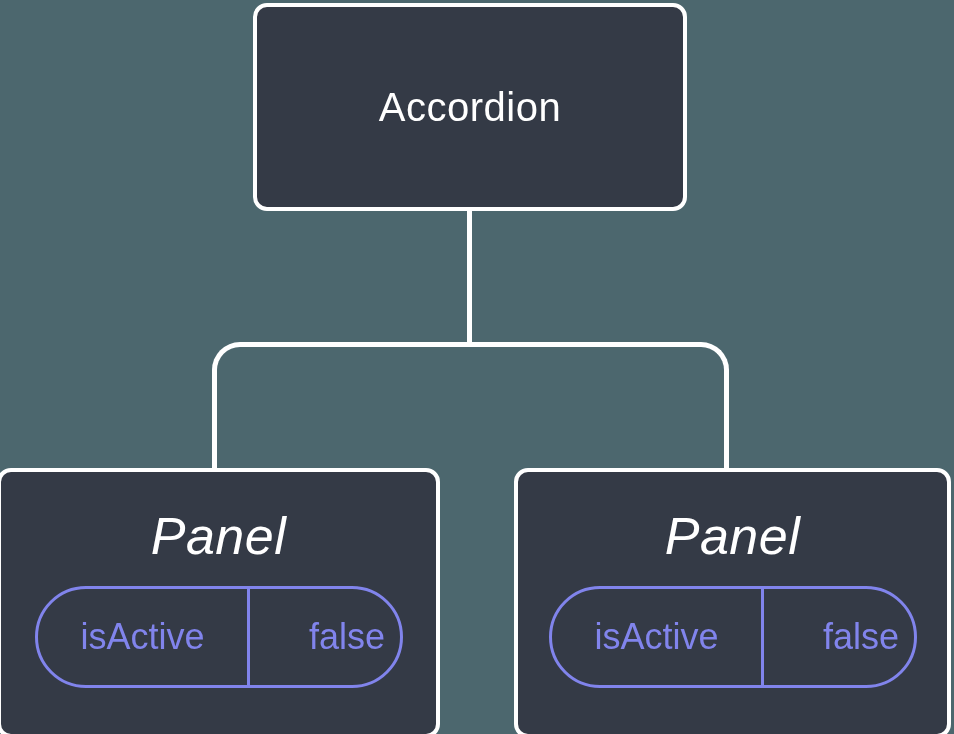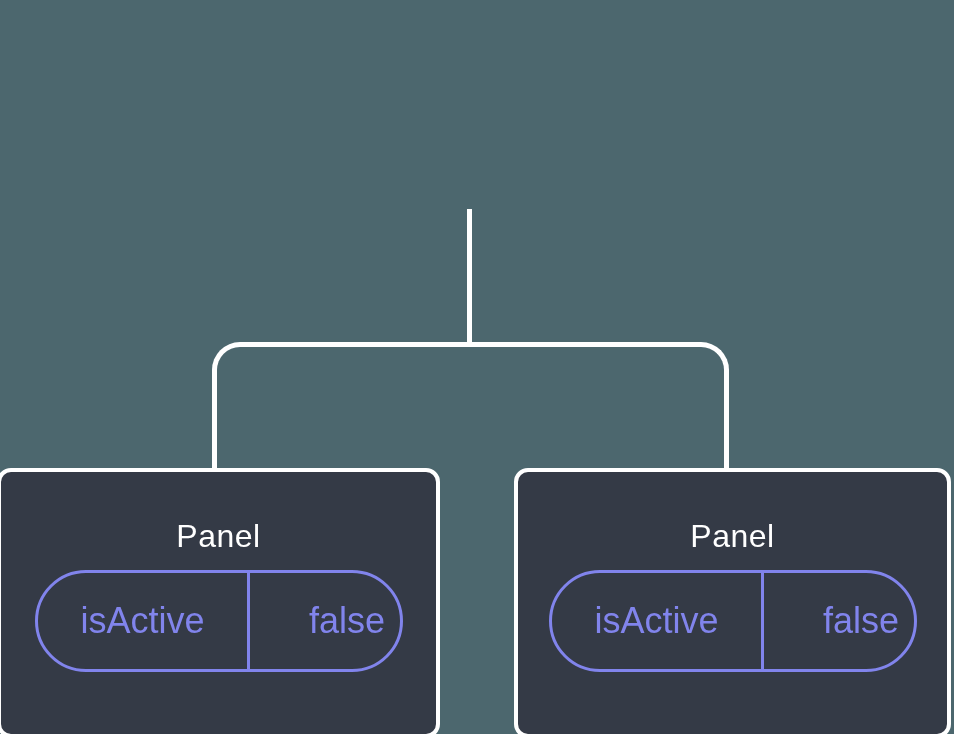--- a/index.html
+++ b/index.html
@@ -46,28 +46,29 @@
     flex-direction: column;
     align-items: center;
   }
   .node-panel-left  { left: -3px; }
   .node-panel-right { left: 514px; width: 437px; }
   .panel-title {
     margin-top: 40px;
     height: 48px;
     line-height: 48px;
     color: var(--node-text, #ffffff);
-    font-size: 32px;
+    font-size: 52px;
     font-weight: 500;
     letter-spacing: 0.5px;
+    font-style: italic;
   }
   
   .state-pill {
     box-sizing: border-box;
-    margin-top: 10px;
+    margin-top: 26px;
     width: 368px;
     height: 102px;
     border: 3px solid var(--accent, #8184ec);
     border-radius: 60px;
     display: flex;
     overflow: hidden;
   }
   .pill-cell {
     display: flex;
     align-items: center;
@@ -103,20 +104,23 @@
     border-bottom: none;
     border-radius: 28px 28px 0 0;
     background: transparent;
   }
 </style>
 </head>
 <body>
 
 <div class="stage">
 
+  <div class="node node-root">
+    <span class="node-label">Accordion</span>
+  </div>
 
   <div class="connector-stem"></div>
   <div class="connector-bracket"></div>
 
   <div class="node node-panel node-panel-left">
     <div class="panel-title">Panel</div>
     <div class="state-pill">
       <div class="pill-cell pill-name">isActive</div>
       <div class="pill-cell pill-value">false</div>
     </div>

